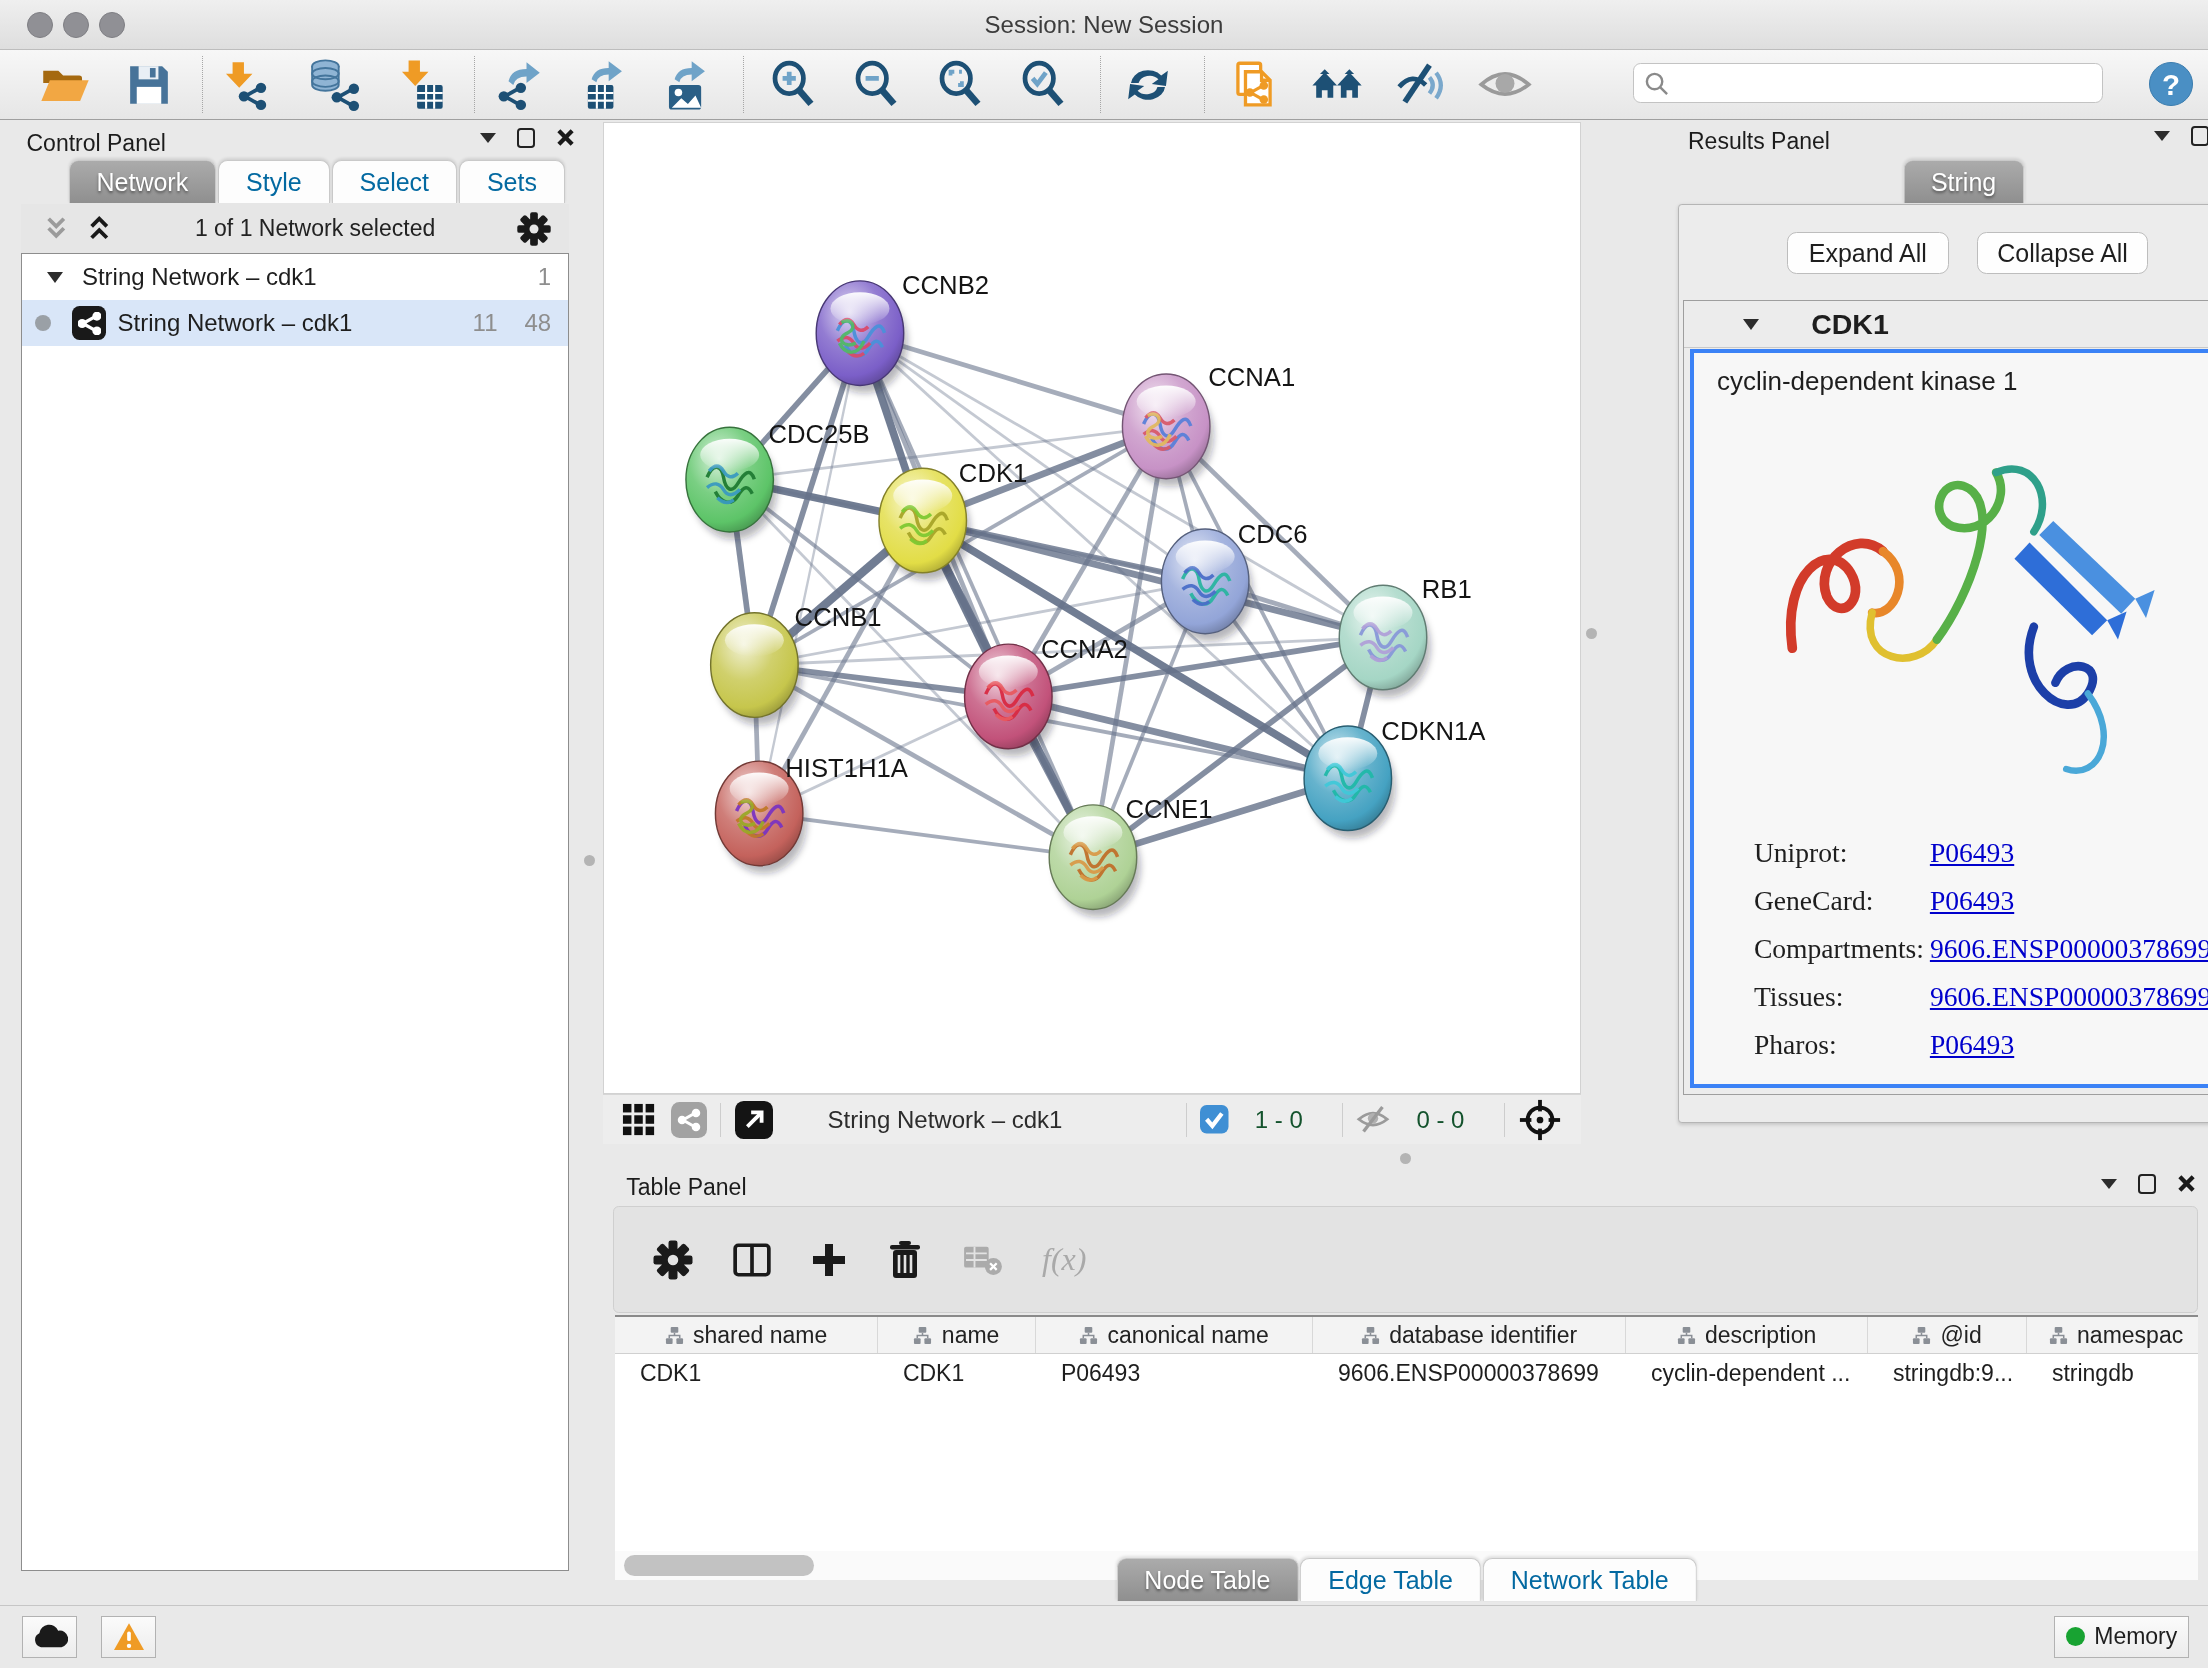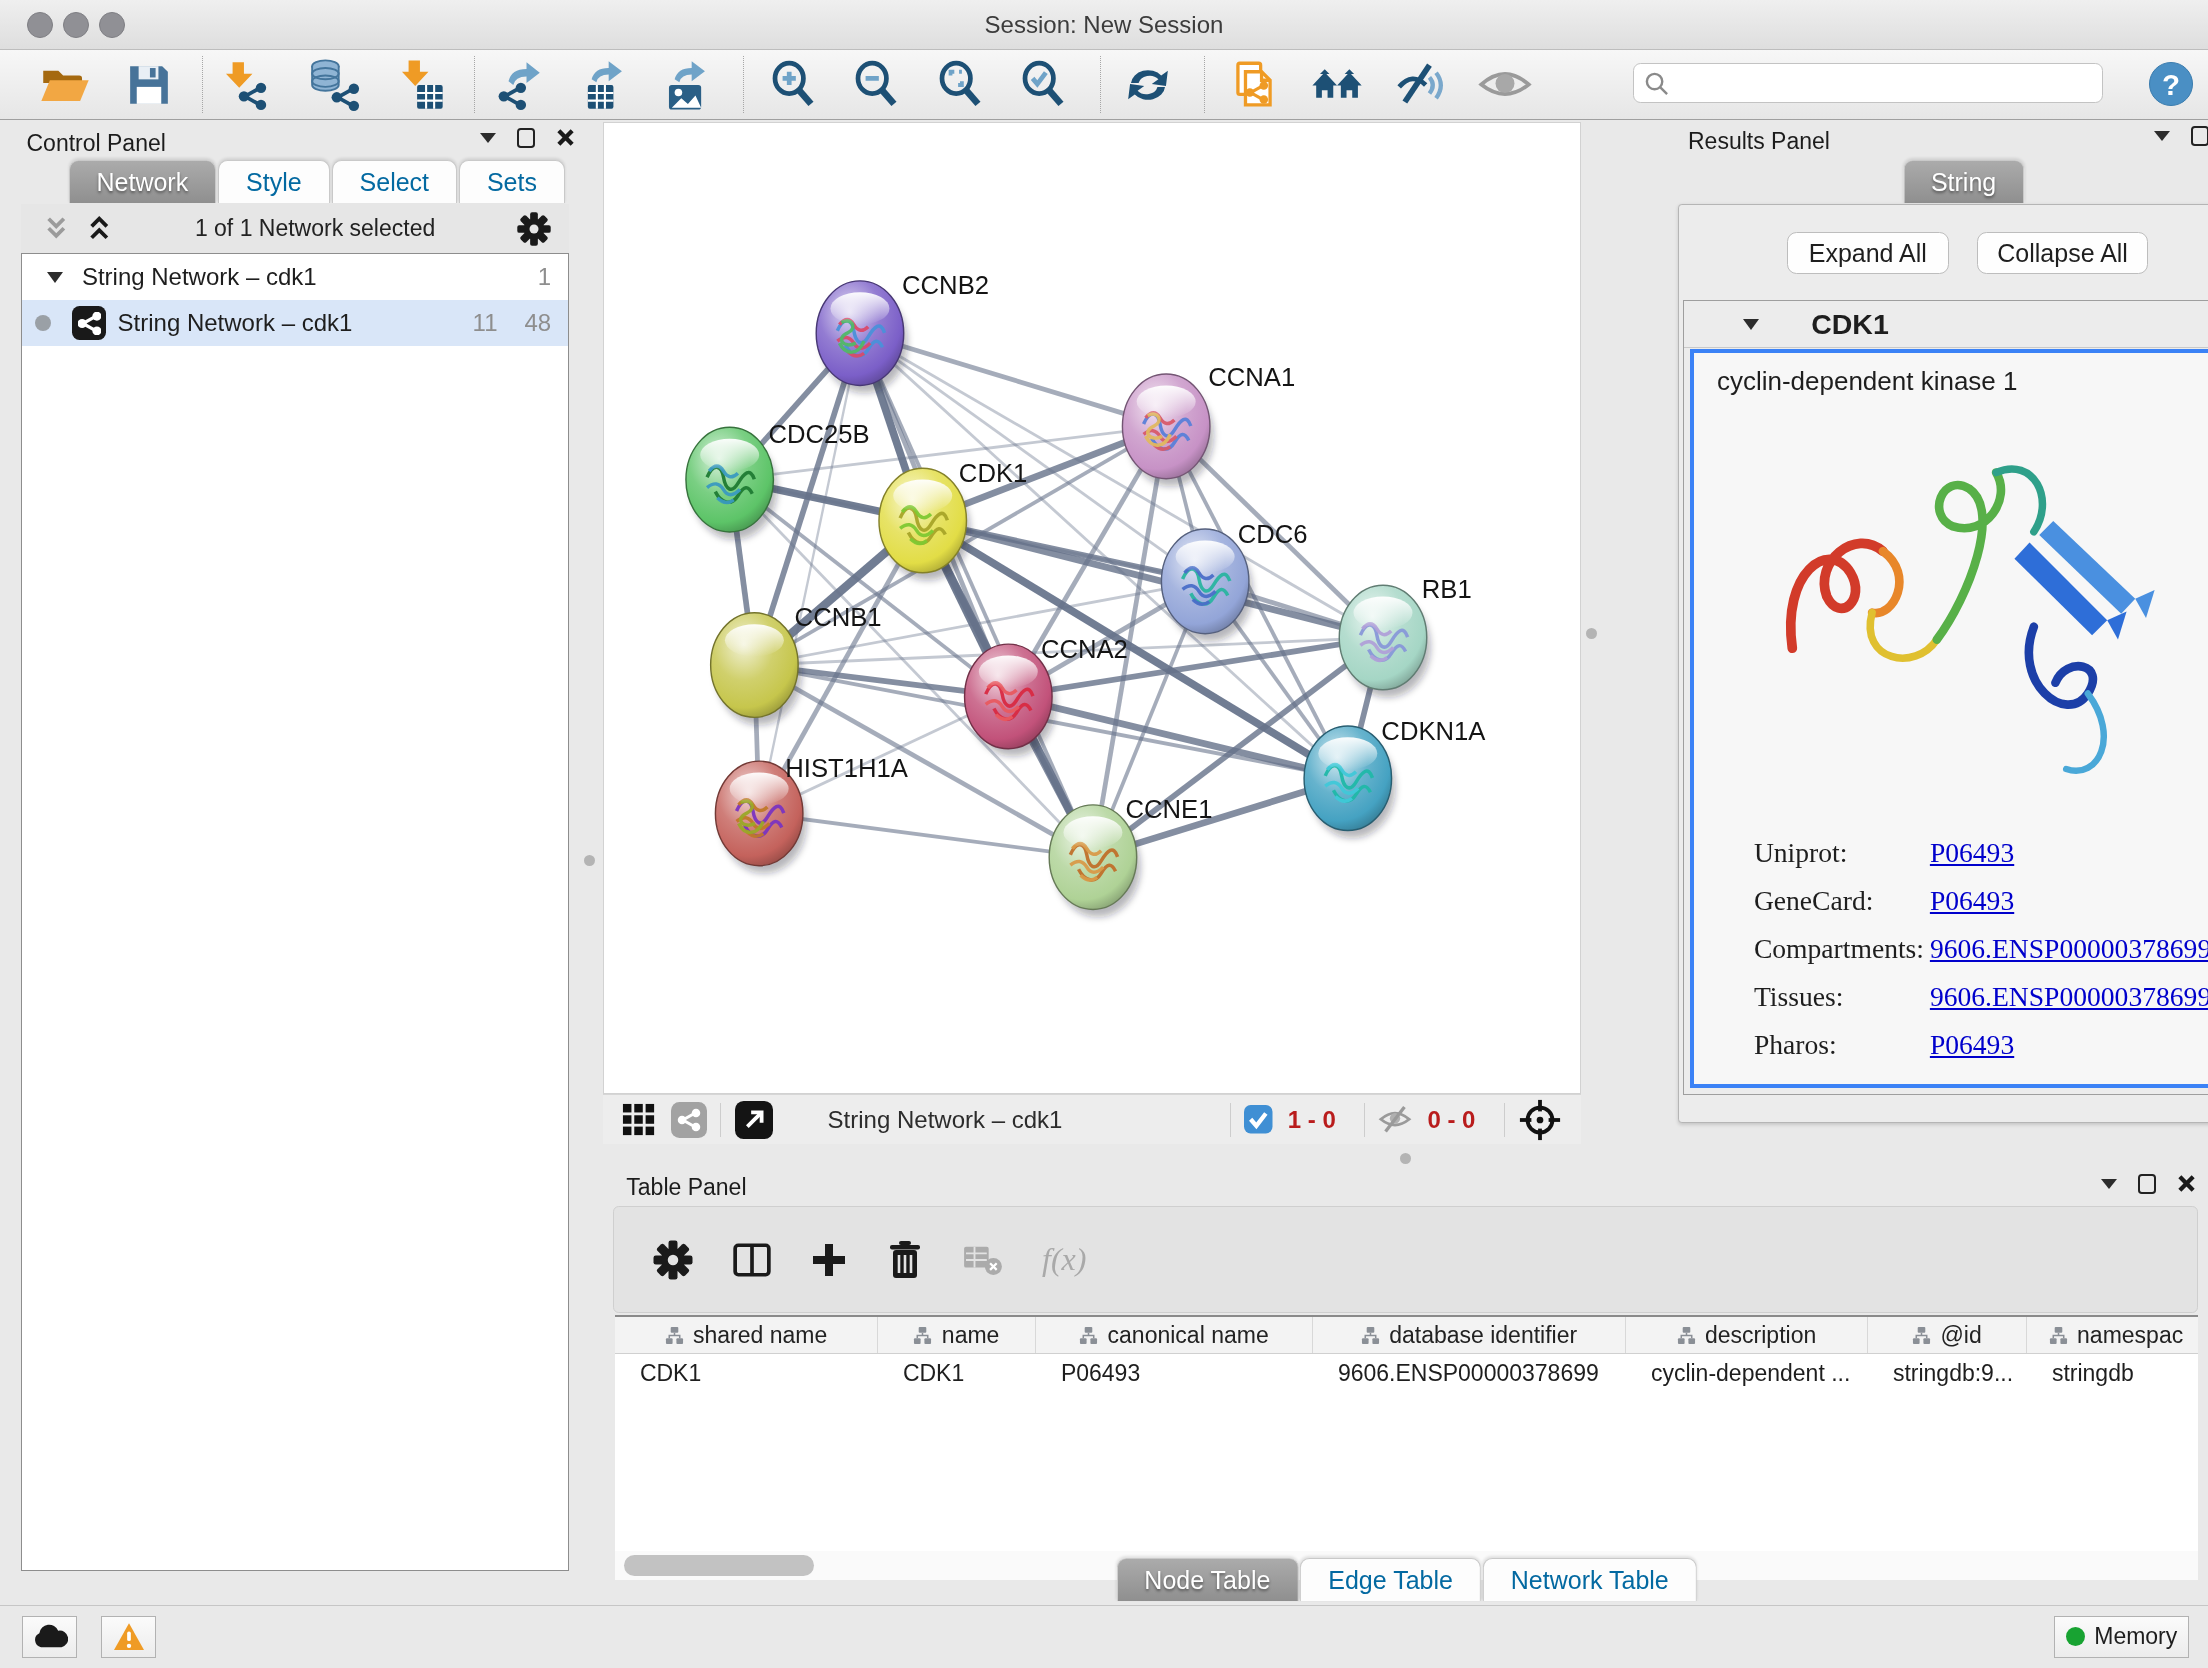--- a/index.html
+++ b/index.html
@@ -50,21 +50,21 @@
   .net-row.child{background:#d9e6f8;}
   .sharebadge{width:34px;height:34px;border-radius:7.6px;background:#191919;display:flex;
     align-items:center;justify-content:center;margin-right:11.4px;}
   .graydot{width:16px;height:16px;border-radius:50%;background:#9aa0a6;margin:0 21px 0 13.3px;}
   
   .netview{position:absolute;left:603px;top:122px;width:978px;height:972px;background:#fff;
     border:1px solid #d2d2d2;box-sizing:border-box;}
   .netbar{position:absolute;left:603px;top:1094px;width:978px;height:49px;background:#ededed;
     border-top:1px solid #d6d6d6;display:flex;align-items:center;font-size:24px;color:#2c2c2c;}
   .nb-sep{height:34px;border-left:1px solid #cdcdcd;margin:0 13.3px;}
-  .nb-count{color:#b91c1c;margin:0 15px;font-weight:bold;}
+  .nb-count{color:#14532d;margin:0 26px;}
   .splitdot{position:absolute;width:11.4px;height:11.4px;border-radius:50%;background:#b4b4b4;}
   
   .rpanel{position:absolute;left:1667px;top:124px;width:595px;height:999px;}
   .rp-tab{position:absolute;left:50%;transform:translateX(-50%);top:36px;}
   .rp-group{position:absolute;left:11.4px;right:5.7px;top:80px;bottom:0;background:#ececec;
     border:1.9px solid #b5b5b5;border-radius:3.8px;box-shadow:0 1.9px 3.8px rgba(0,0,0,.15);}
   .rp-btnrow{position:absolute;left:0;right:0;top:27px;display:flex;justify-content:center;gap:28.5px;}
   .rp-btn{min-width:162px;height:42px;line-height:40px;text-align:center;font-size:25px;background:#fefefe;
     border:1.9px solid #bdbdbd;border-radius:9.5px;padding:0 19px;box-sizing:border-box;}
   .rp-content{position:absolute;left:3.8px;right:3.8px;top:95px;bottom:27px;border:1.9px solid #9e9e9e;

